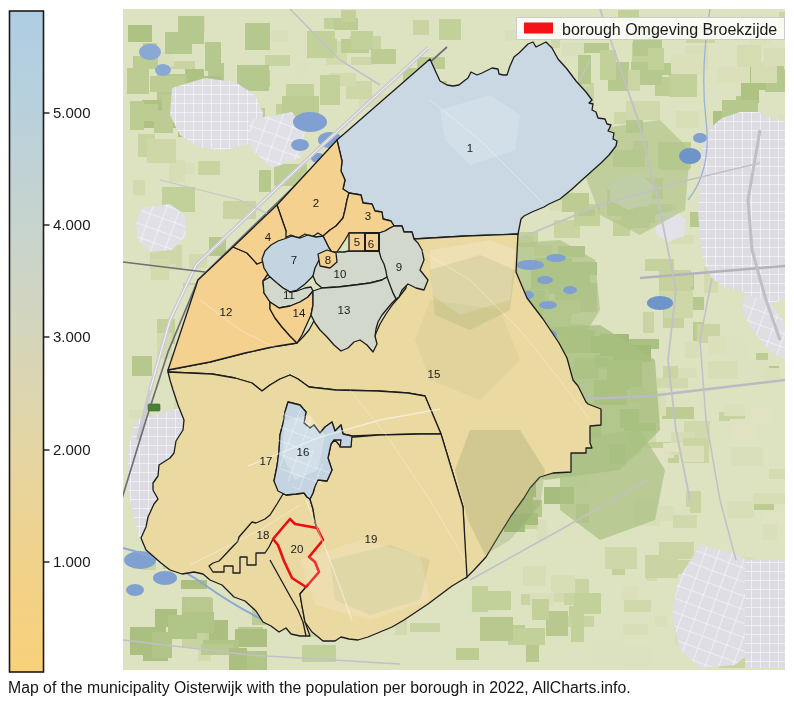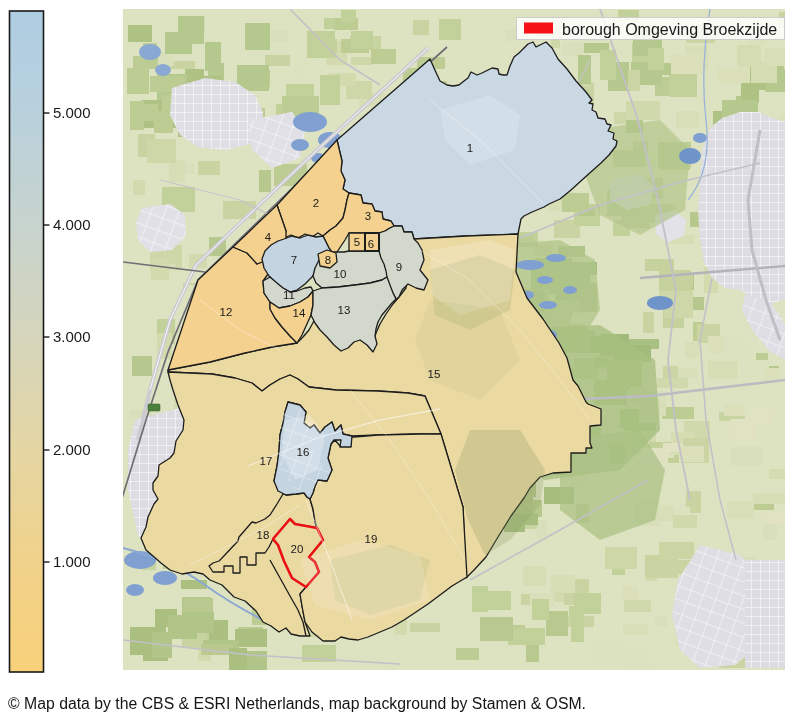--- a/index.html
+++ b/index.html
@@ -754,15 +754,15 @@
     <g font-size="15px" fill="#1a1a1a">
       <text x="53" y="118">5.000</text>
       <text x="53" y="230">4.000</text>
       <text x="53" y="342">3.000</text>
       <text x="53" y="455">2.000</text>
       <text x="53" y="567">1.000</text>
     </g>
   </g>
 </svg>
 
-
-<div class="cap" style="top:695.5px;">© Map data by the CBS &amp; ESRI Netherlands, map background by Stamen &amp; OSM.</div>
+<div class="cap" style="top:680px;">Map of the municipality Oisterwijk with the population per borough in 2022, AllCharts.info.</div>
+
 </div>
 
 </body></html>

